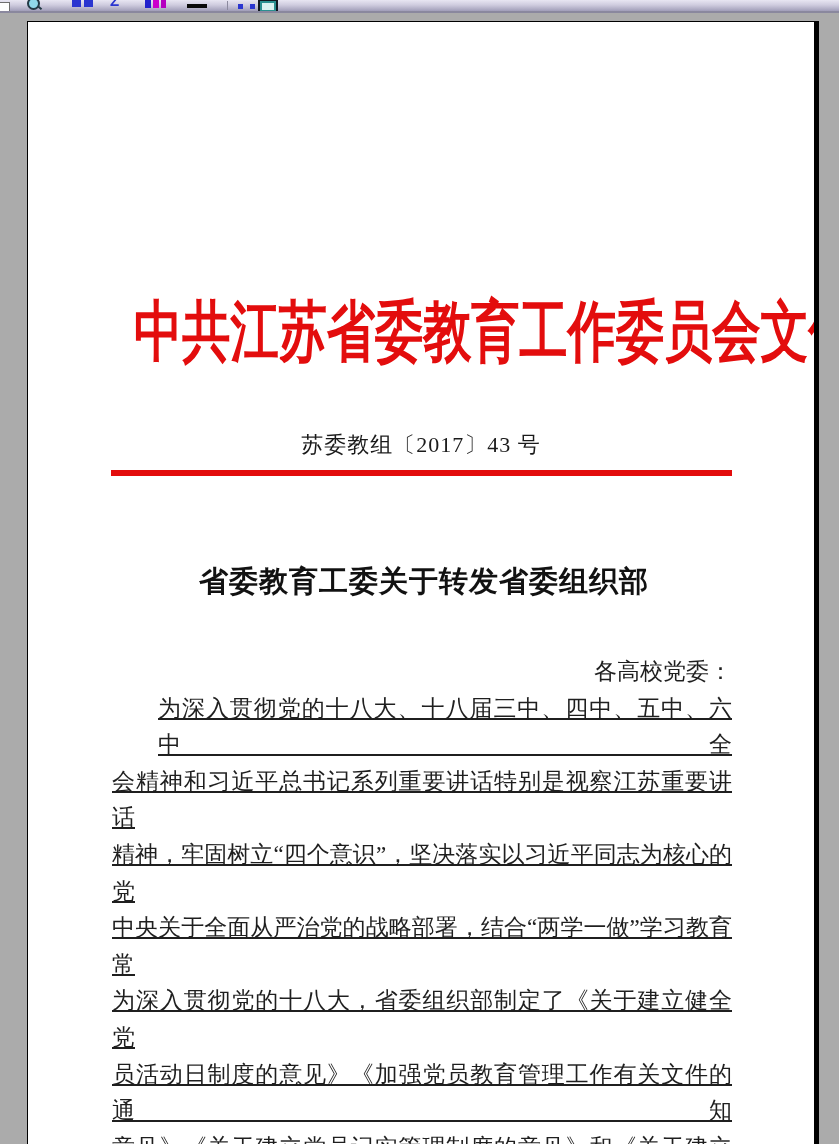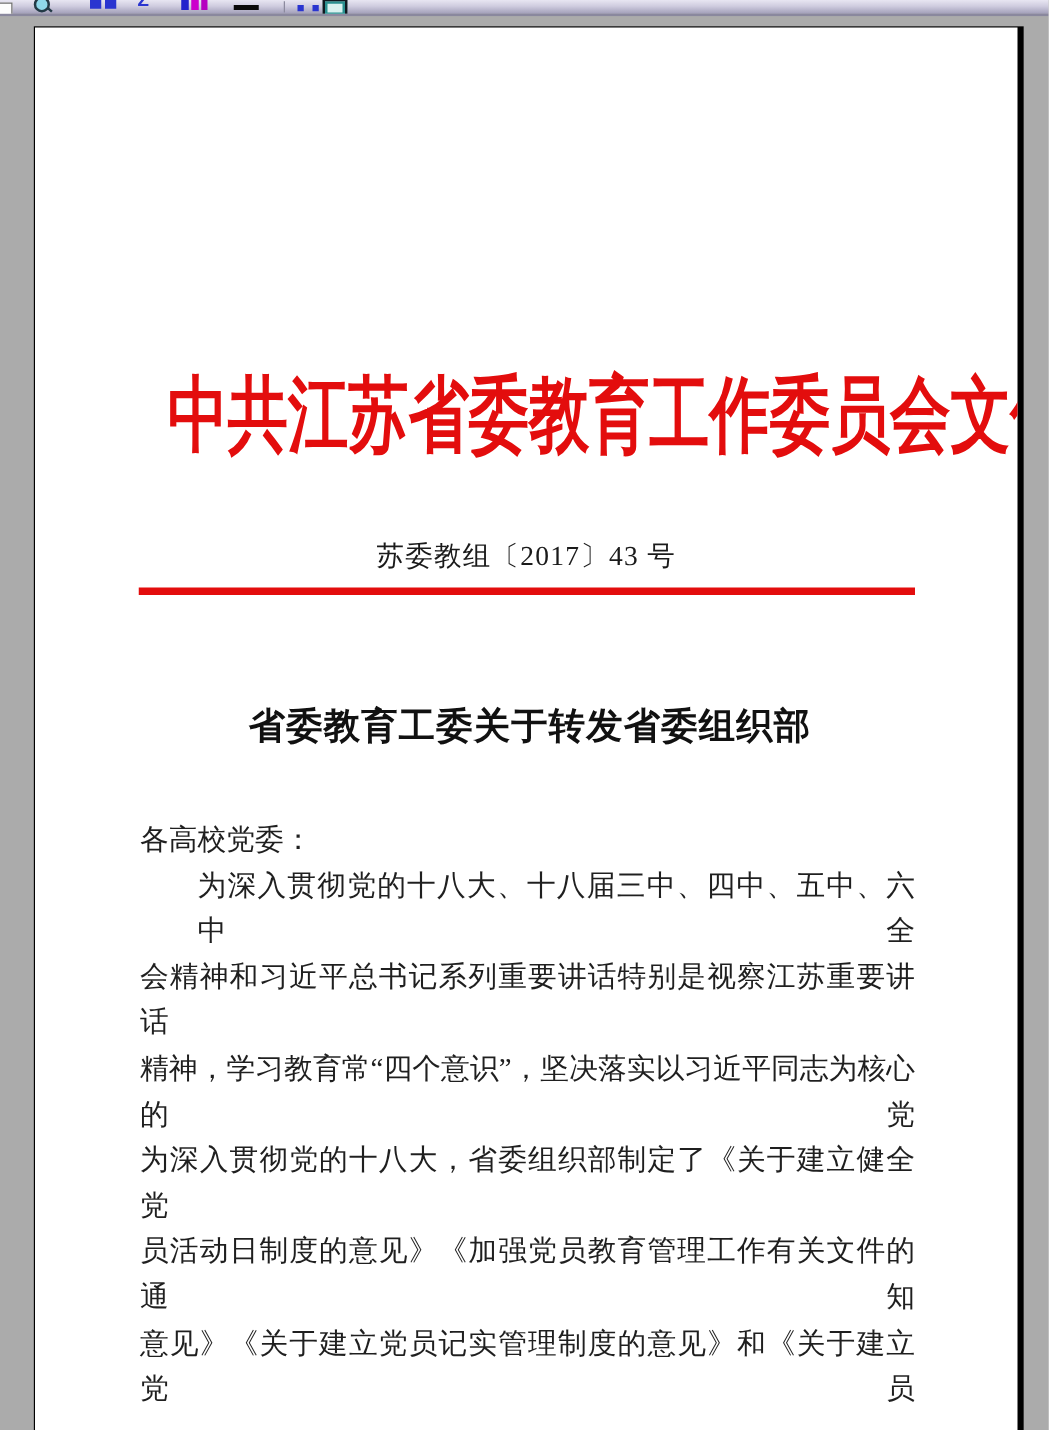--- a/index.html
+++ b/index.html
@@ -66,24 +66,25 @@
   }
   .doc-title{
     position:absolute;left:3px;top:513px;width:100%;
     text-align:center;font-size:29px;font-weight:bold;color:#111;
     line-height:38px;letter-spacing:1px;margin-top:27px;
   }
   .body-block{
     position:absolute;left:84px;top:632px;width:620px;
     font-size:23px;color:#1f1f1f;line-height:36.6px;
   }
-  .addressee{text-align:left;}
+  .addressee{text-align:right;}
   .bline{
     text-align:justify;
     text-align-last:justify;
+    text-decoration:underline;
   }
   .bline.indent{padding-left:46px;}
 </style>
 </head>
 <body>
 
 <div class="screen">
 
   <div class="toolbar">
     <div class="tb icon-page"></div>
@@ -112,21 +113,22 @@
       <div class="red-line" style="background: rgb(227, 13, 13);"></div>
 
       <div class="doc-title">
         <div>省委教育工委关于转发省委组织部</div>
       </div>
 
       <div class="body-block">
         <div class="addressee">各高校党委：</div>
         <div class="bline indent">为深入贯彻党的十八大、十八届三中、四中、五中、六中全</div>
         <div class="bline">会精神和习近平总书记系列重要讲话特别是视察江苏重要讲话</div>
-        <div class="bline">精神，学习教育常“四个意识”，坚决落实以习近平同志为核心的党</div>
+        <div class="bline">精神，牢固树立“四个意识”，坚决落实以习近平同志为核心的党</div>
+        <div class="bline">中央关于全面从严治党的战略部署，结合“两学一做”学习教育常</div>
         <div class="bline">为深入贯彻党的十八大，省委组织部制定了《关于建立健全党</div>
         <div class="bline">员活动日制度的意见》《加强党员教育管理工作有关文件的通知</div>
         <div class="bline">意见》《关于建立党员记实管理制度的意见》和《关于建立党员</div>
 
       </div>
 
     </div>
   </div>
 
 </div>

